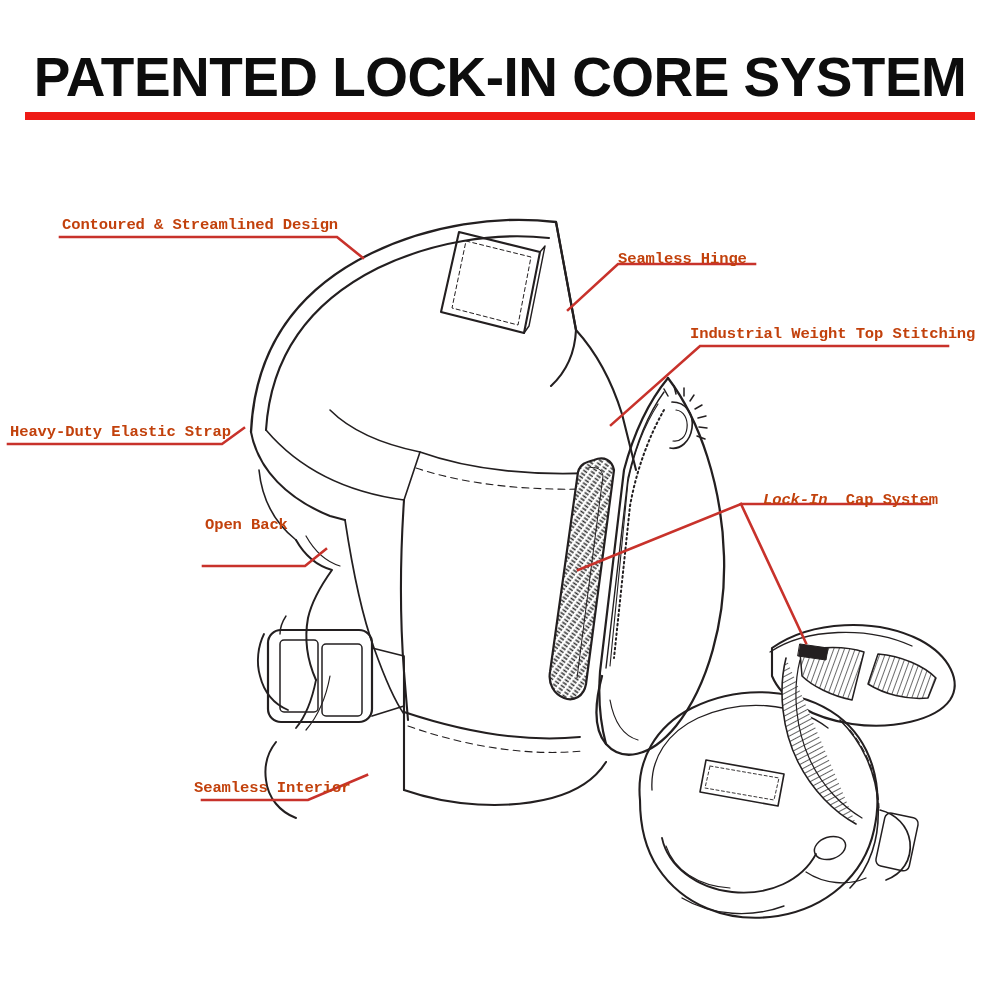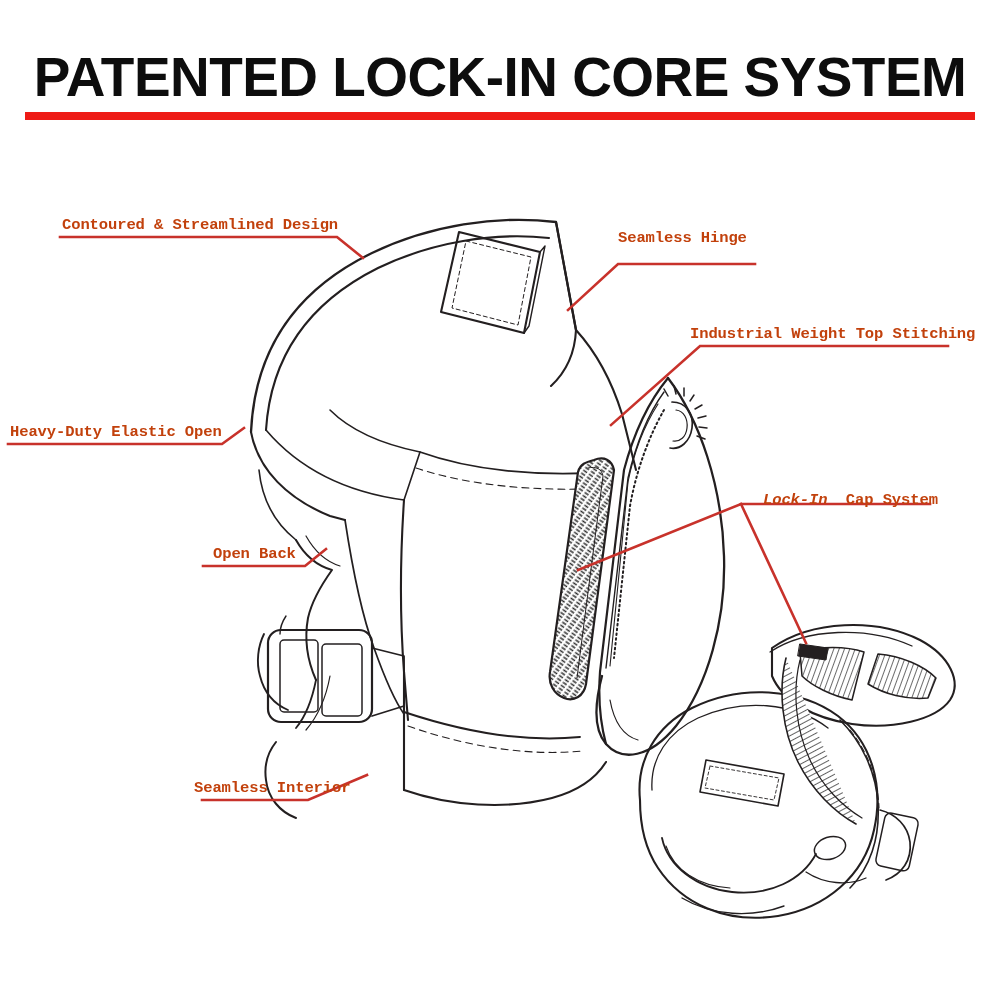--- a/index.html
+++ b/index.html
@@ -253,25 +253,25 @@
 
       <path d="M930 504 L741 504 L578 570"></path>
       <path d="M741 504 L806 643"></path>
 
       <path d="M202 800 L308 800 L367 775"></path>
     </g>
   </svg>
 
   <div class="callout-text" style="left:62px; top:216px;">Contoured &amp; Streamlined Design</div>
 
-  <div class="callout-text" style="left:618px; top:229px;">Seamless Hinge</div>
+  <div class="callout-text" style="left:618px; top:250px;">Seamless Hinge</div>
 
   <div class="callout-text" style="left:690px; top:325px;">Industrial Weight Top Stitching</div>
 
-  <div class="callout-text" style="left:10px; top:423px;">Heavy-Duty Elastic Open</div>
-
-  <div class="callout-text" style="left:205px; top:545px;margin-left:8px;">Open Back</div>
+  <div class="callout-text" style="left:10px; top:423px;">Heavy-Duty Elastic Strap</div>
+
+  <div class="callout-text" style="left:205px; top:516px;">Open Back</div>
 
   <div class="callout-text" style="left:763px; top:483px;margin-top:8px;"><span class="em">Lock-In</span>&nbsp; <span>Cap System</span></div>
 
   <div class="callout-text" style="left:194px; top:779px;">Seamless Interior</div>
 
 </div>
 
 </body></html>

